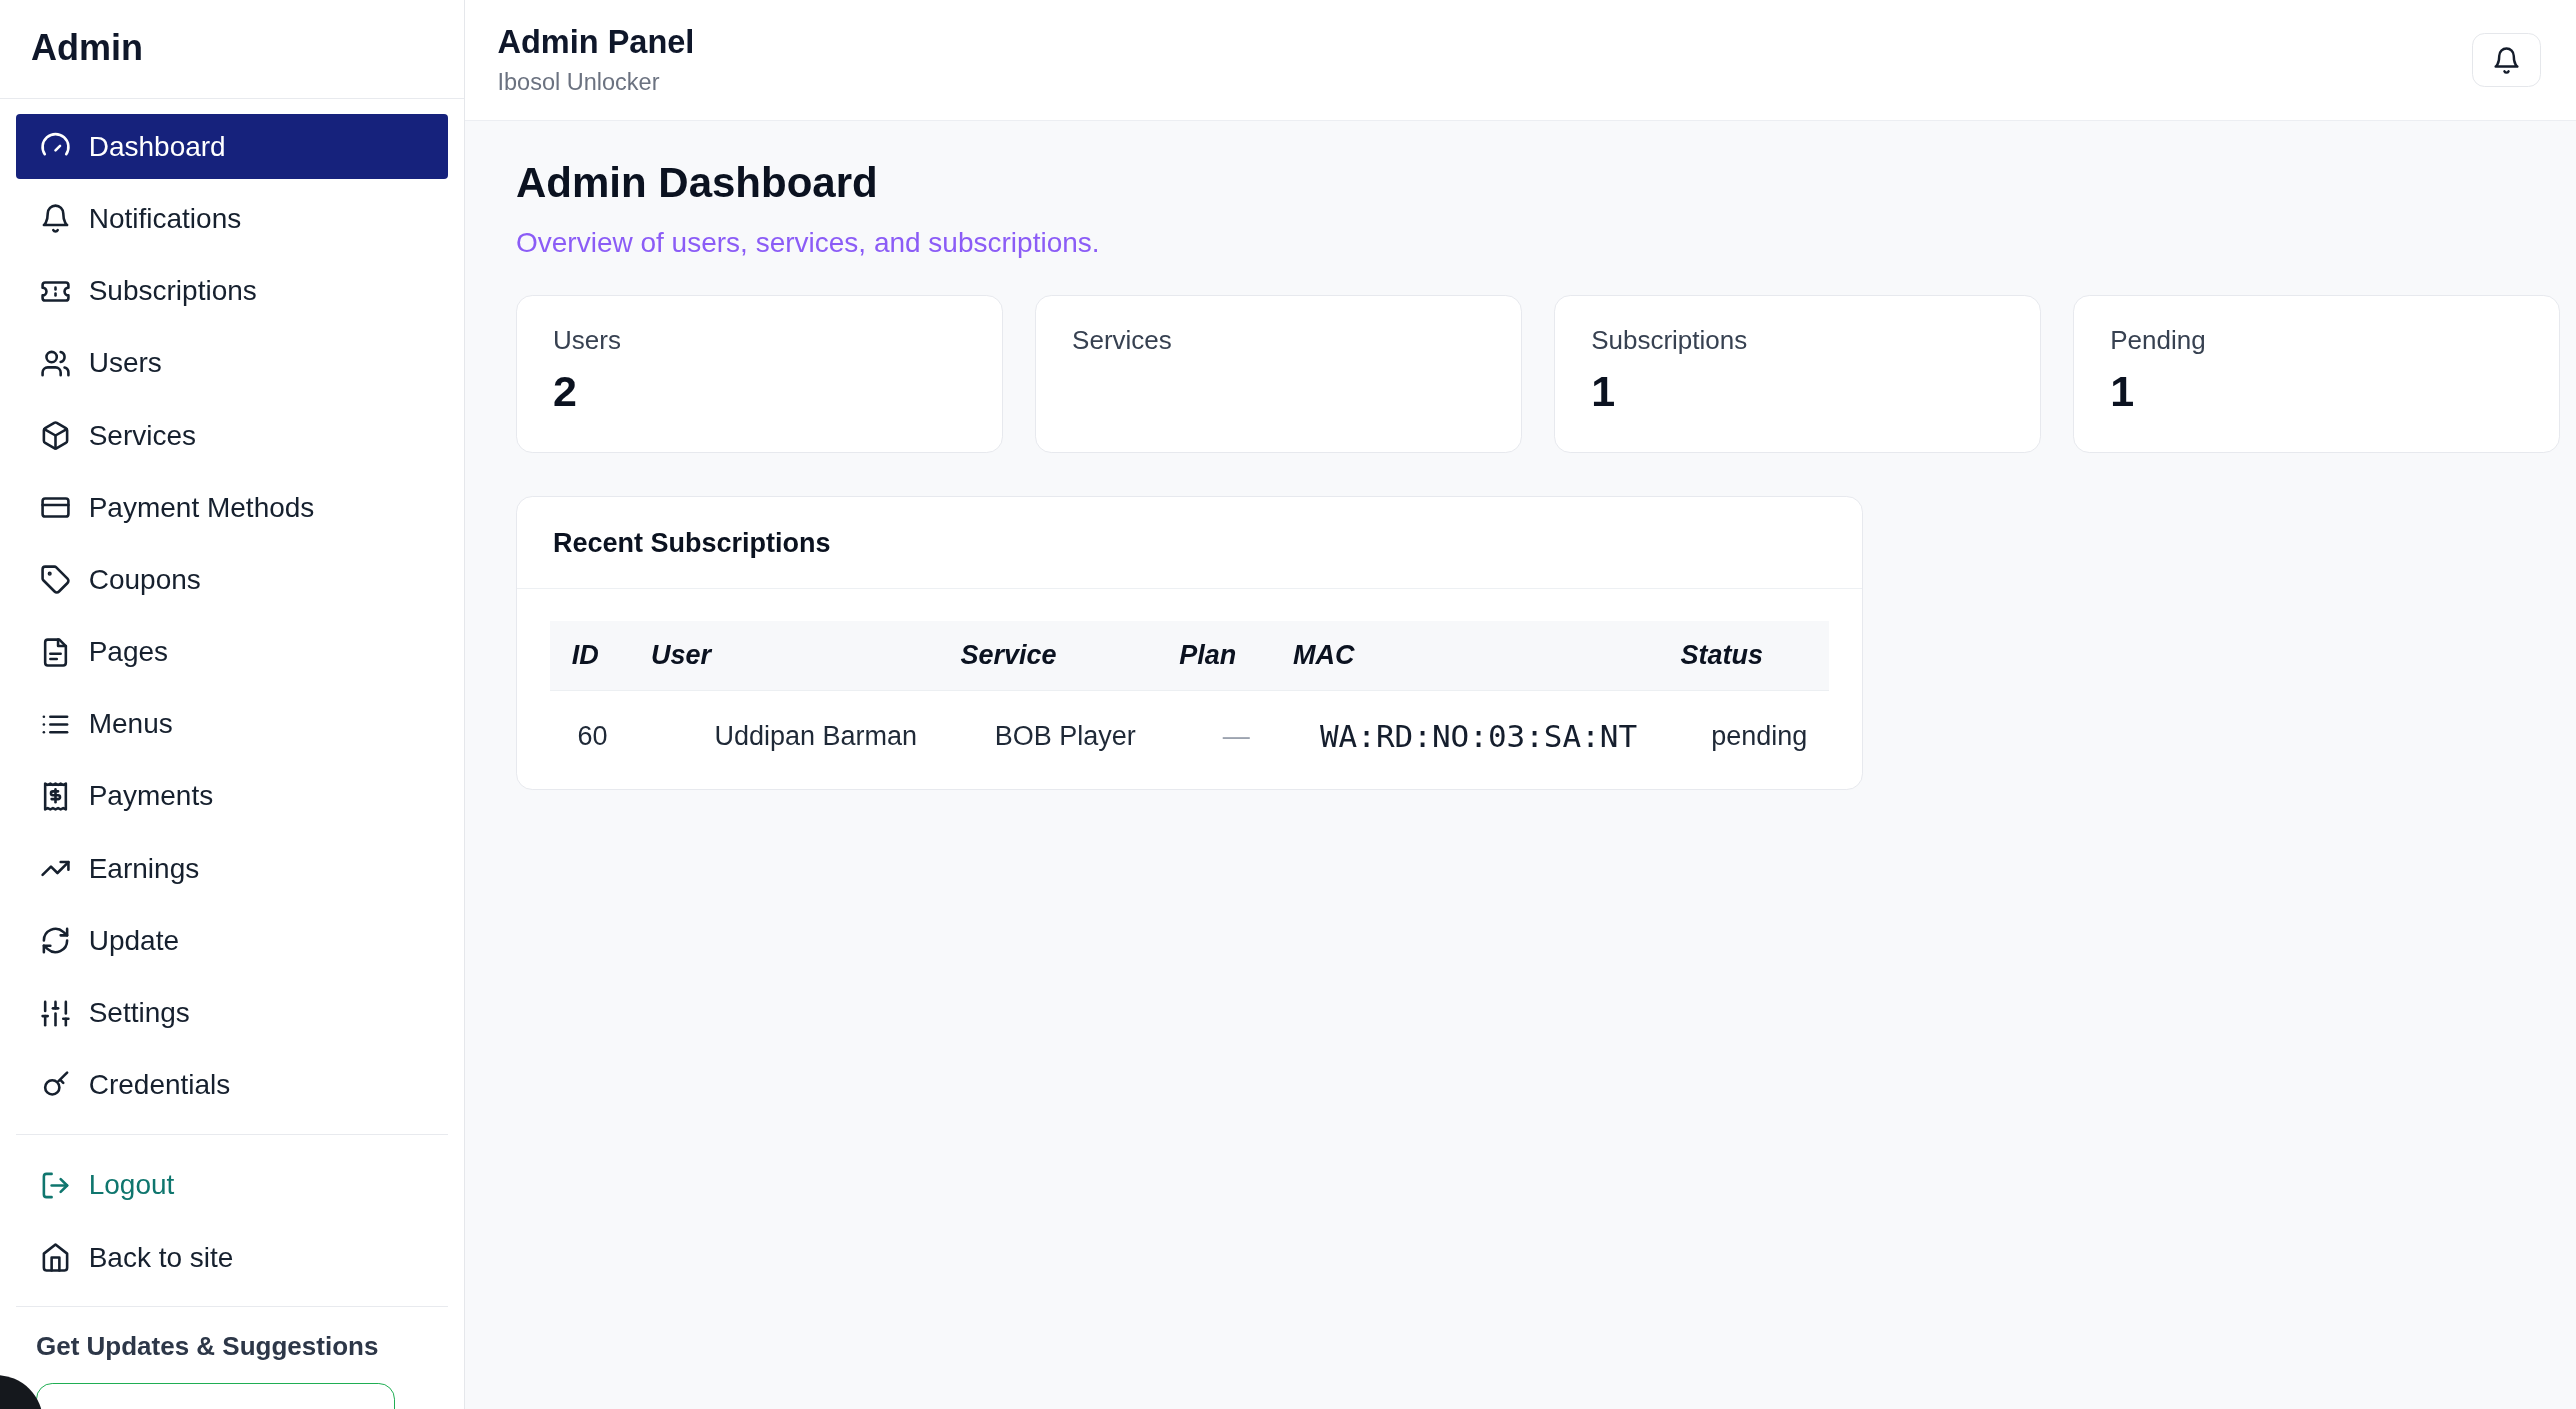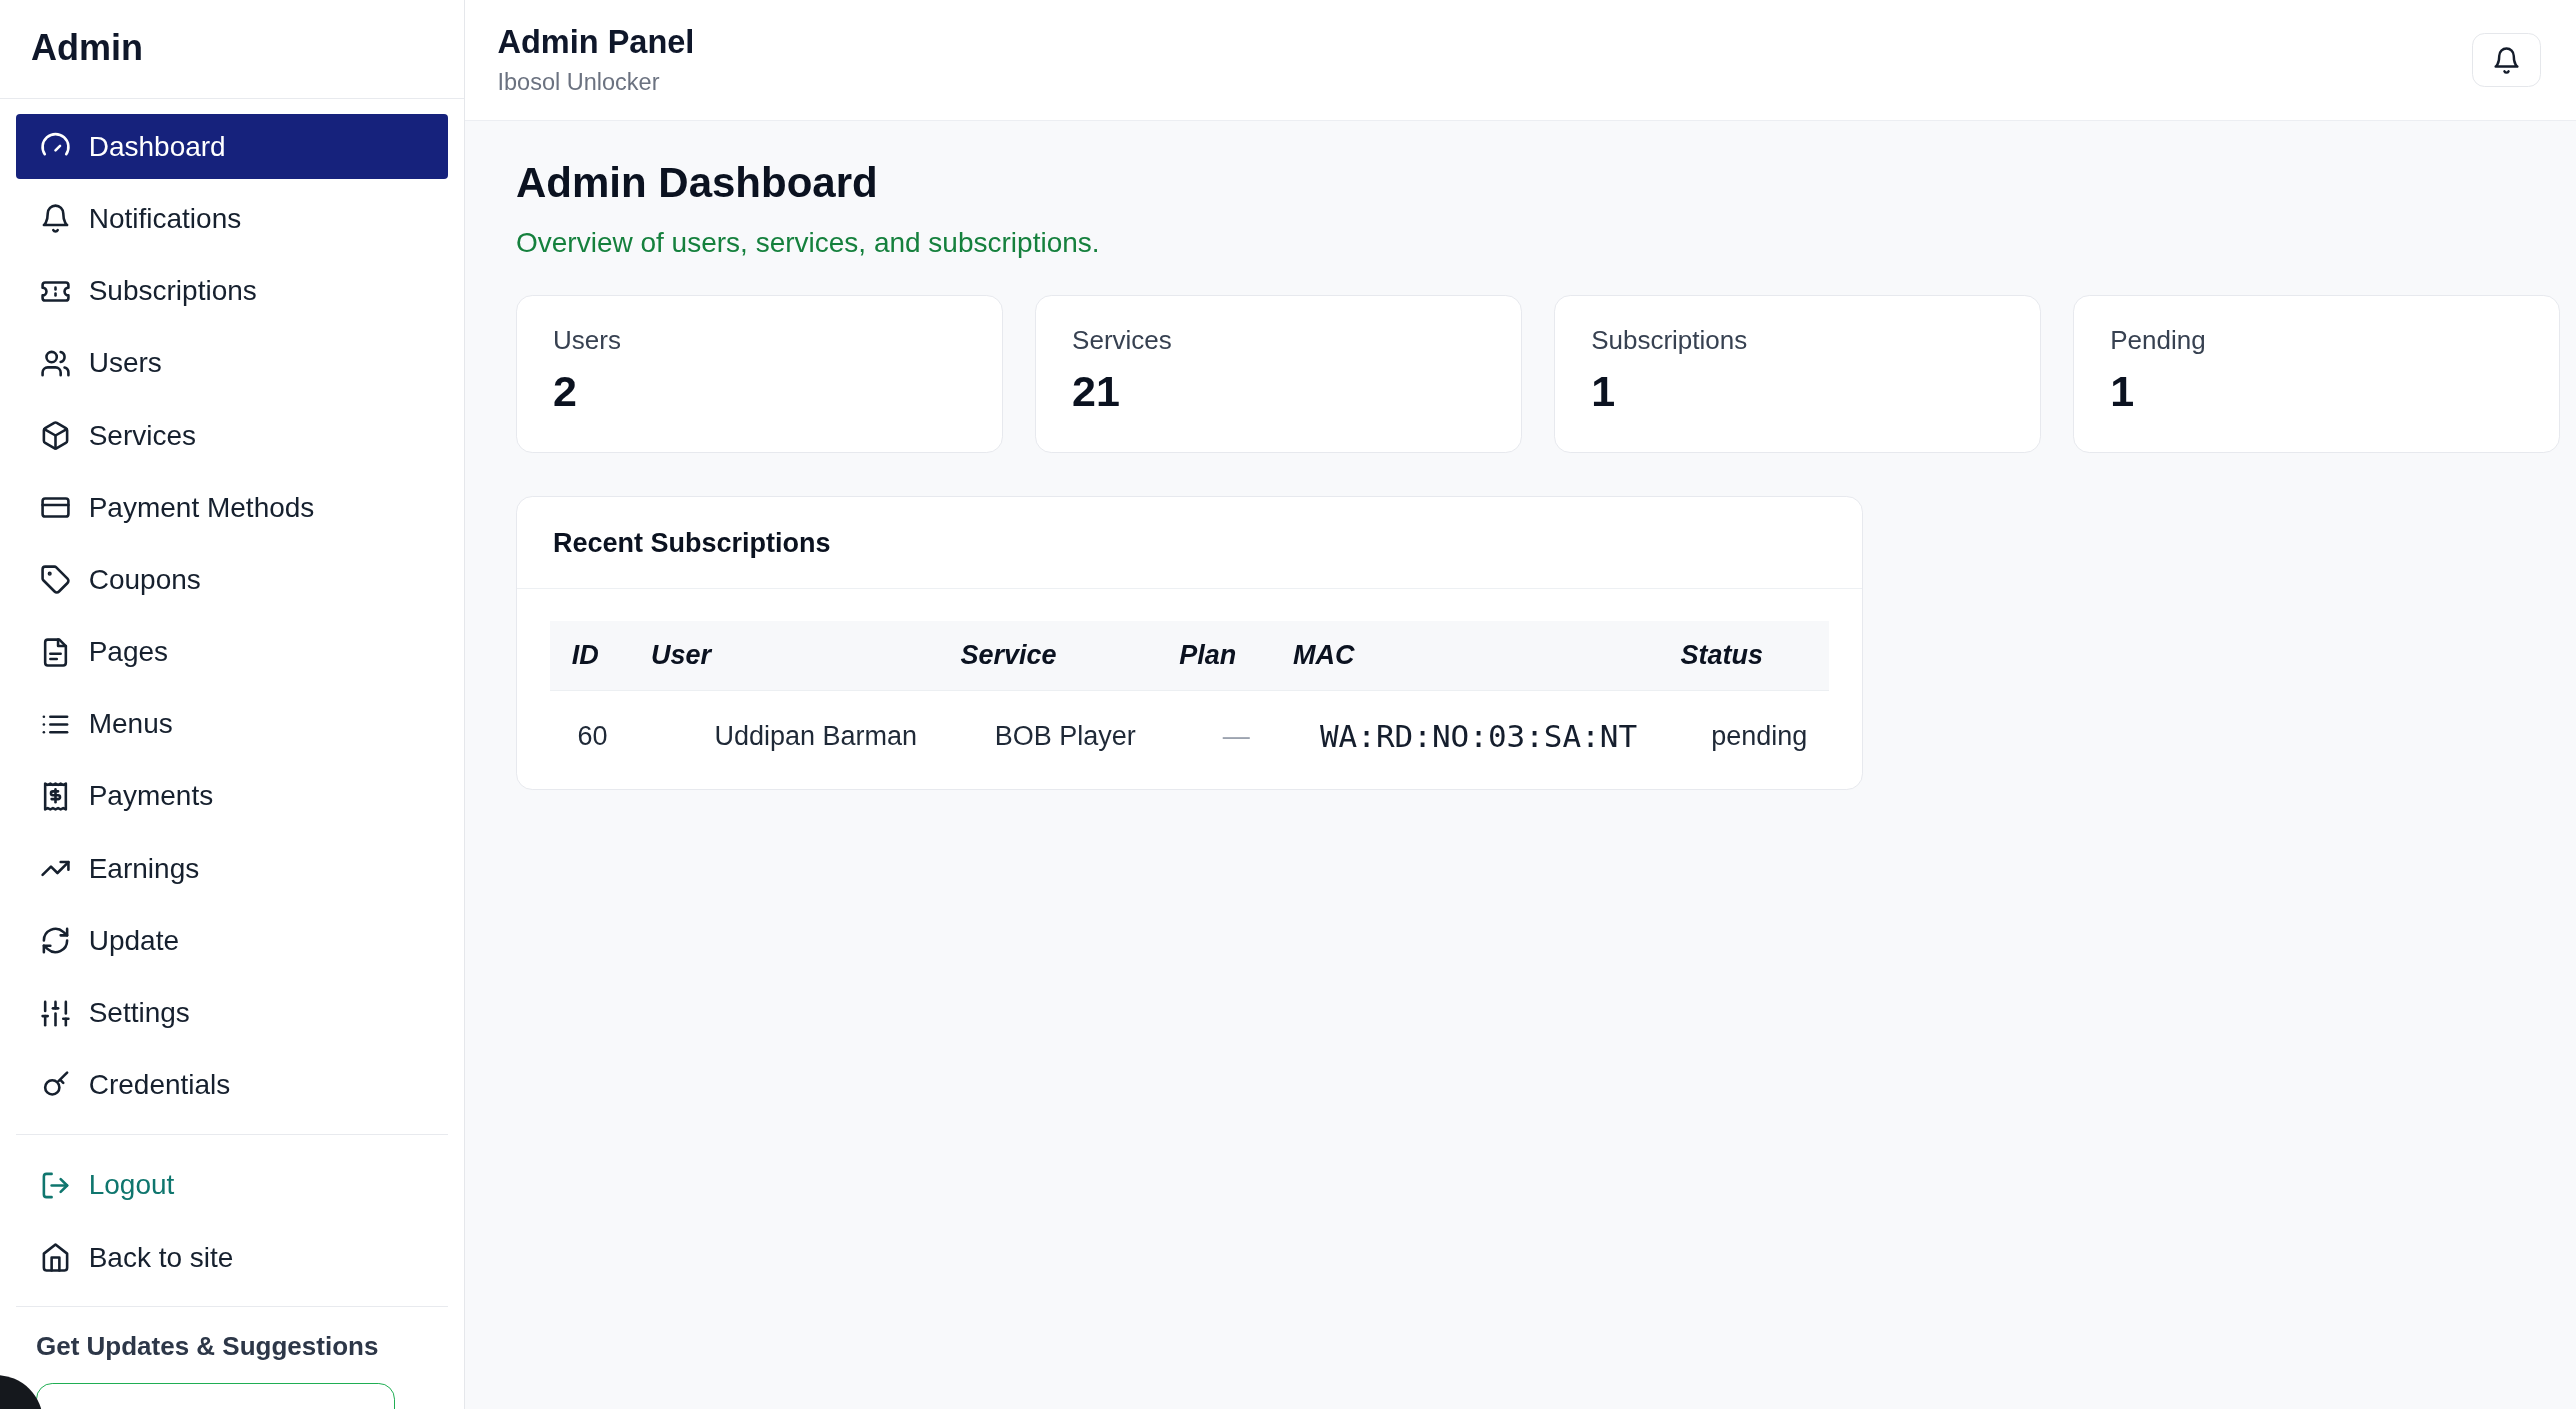--- a/index.html
+++ b/index.html
@@ -36,21 +36,21 @@
             display:flex; align-items:center; justify-content:space-between;
             padding:0 35px 0 32.5px; }
   .tb-title { font-size:32.5px; font-weight:bold; color:#0f172a; }
   .tb-sub { font-size:23.5px; color:#6b7280; margin-top:7.2px; }
   .bell-btn { width:69px; height:54px; background:#fff; border:1.8px solid #e5e7eb;
               border-radius:12.6px; display:flex; align-items:center; justify-content:center;
               color:#141c2b; cursor:pointer; }
 
   .content { flex:1; background:#f8f9fb; padding:38px 16.2px 0 51px; overflow:hidden; }
   .page-title { font-size:42px; font-weight:bold; color:#0b1220; }
-  .page-sub { font-size:28px; color:#15803d; margin-top:20px; }
+  .page-sub { font-size:28px; color:#8b5cf6; margin-top:20px; }
 
   .stats { margin-top:36px; display:grid; grid-template-columns:repeat(4,1fr); gap:32.5px; }
   .stat-card { background:#fff; border:1.8px solid #e7e9ee; border-radius:16.2px;
                height:158px; padding:29px 36px; }
   .stat-label { font-size:26px; color:#374151; }
   .stat-value { font-size:43px; font-weight:bold; color:#0b1220; margin-top:10.8px; }
 
   .grid2 { margin-top:43px; display:grid; grid-template-columns:1486fr 719fr; gap:45px; }
   .card { background:#fff; border:1.8px solid #e7e9ee; border-radius:16.2px; overflow:hidden; }
   .recent-card { height:294px; }
@@ -247,21 +247,20 @@
       <h1 class="page-title">Admin Dashboard</h1>
       <p class="page-sub">Overview of users, services, and subscriptions.</p>
 
       <div class="stats" id="stats">
           <div class="stat-card">
             <div class="stat-label">Users</div>
             <div class="stat-value">2</div>
           </div>
           <div class="stat-card">
             <div class="stat-label">Services</div>
-            <div class="stat-value">21</div>
           </div>
           <div class="stat-card">
             <div class="stat-label">Subscriptions</div>
             <div class="stat-value">1</div>
           </div>
           <div class="stat-card">
             <div class="stat-label">Pending</div>
             <div class="stat-value">1</div>
           </div>
         </div>

